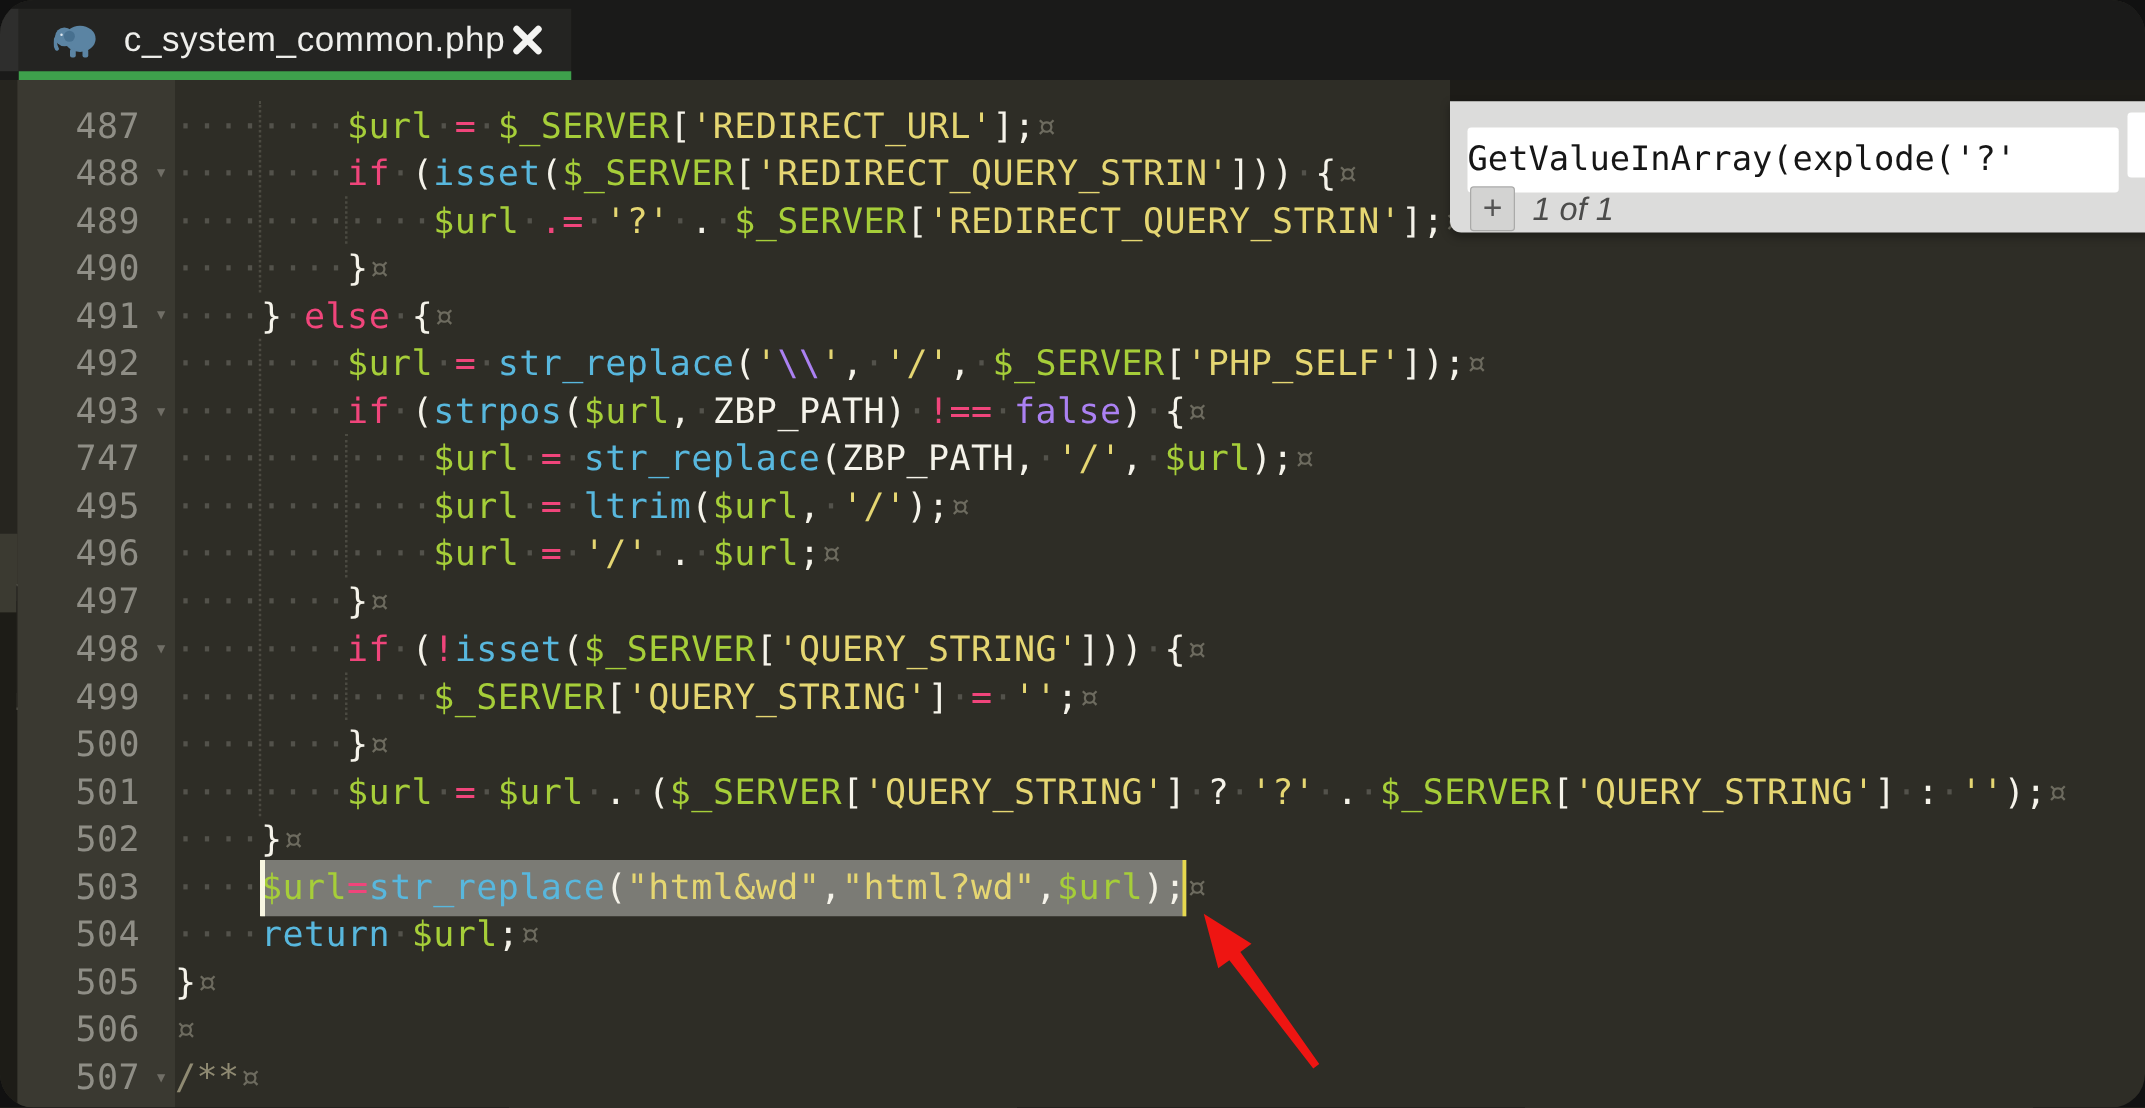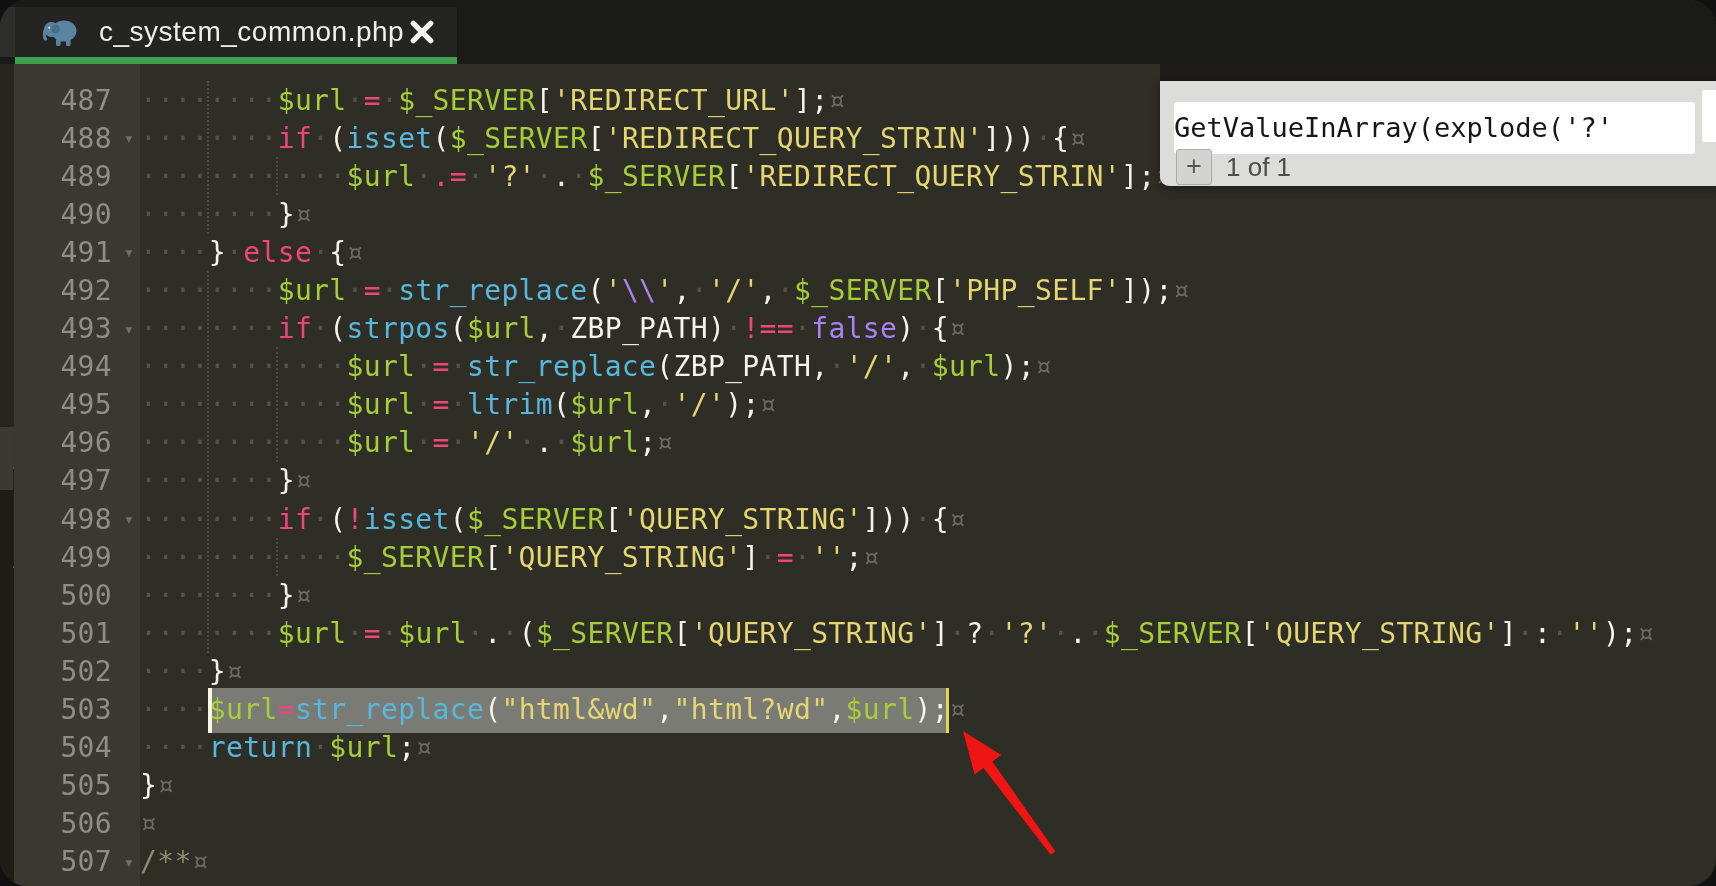--- a/index.html
+++ b/index.html
@@ -57,21 +57,21 @@
   .find-extra-box { position:absolute; left:542px; top:9px; width:24px; height:52px;
     background:#ffffff; border-radius:3px; }
   .find-add-btn {
     position:absolute; left:16px; top:68px; width:36px; height:36px;
     background:#d3d3d2; border:1px solid #aaaaa9; border-radius:3px;
     color:#555; font-size:27px; text-align:center; line-height:33px; cursor:pointer;
     font-family:"Liberation Sans", sans-serif;
   }
   .find-count {
     position:absolute; left:66px; top:68px; height:36px; line-height:36px;
-    color:#4c4c4b; font-size:26px; font-family:"Liberation Sans", sans-serif;
+    color:#4c4c4b; font-size:26px; font-family:"Liberation Sans", sans-serif;font-style:italic;
   }
   
   .arrow-overlay { position:absolute; left:0; top:0; width:1716px; height:886px; pointer-events:none; }
 </style>
 </head>
 <body>
 
 <div class="screen">
 
   <div class="tabbar">
@@ -140,21 +140,21 @@
         <div class="num">492</div>
         <div class="fold"></div>
         <div class="code"><span class="t-w">········</span><span class="t-v">$url</span><span class="t-w">·</span><span class="t-k">=</span><span class="t-w">·</span><span class="t-f">str_replace</span><span class="t-p">(</span><span class="t-s">'</span><span class="t-e">\\</span><span class="t-s">'</span><span class="t-p">,</span><span class="t-w">·</span><span class="t-s">'/'</span><span class="t-p">,</span><span class="t-w">·</span><span class="t-v">$_SERVER</span><span class="t-p">[</span><span class="t-s">'PHP_SELF'</span><span class="t-p">]);</span><span class="t-x">¤</span></div>
       </div>
       <div class="row">
         <div class="num">493</div>
         <div class="fold">▾</div>
         <div class="code"><span class="t-w">········</span><span class="t-k">if</span><span class="t-w">·</span><span class="t-p">(</span><span class="t-f">strpos</span><span class="t-p">(</span><span class="t-v">$url</span><span class="t-p">,</span><span class="t-w">·</span><span class="t-p">ZBP_PATH</span><span class="t-p">)</span><span class="t-w">·</span><span class="t-k">!==</span><span class="t-w">·</span><span class="t-l">false</span><span class="t-p">)</span><span class="t-w">·</span><span class="t-p">{</span><span class="t-x">¤</span></div>
       </div>
       <div class="row">
-        <div class="num">494</div>
+        <div class="num">747</div>
         <div class="fold"></div>
         <div class="code"><span class="t-w">············</span><span class="t-v">$url</span><span class="t-w">·</span><span class="t-k">=</span><span class="t-w">·</span><span class="t-f">str_replace</span><span class="t-p">(</span><span class="t-p">ZBP_PATH</span><span class="t-p">,</span><span class="t-w">·</span><span class="t-s">'/'</span><span class="t-p">,</span><span class="t-w">·</span><span class="t-v">$url</span><span class="t-p">);</span><span class="t-x">¤</span></div>
       </div>
       <div class="row">
         <div class="num">495</div>
         <div class="fold"></div>
         <div class="code"><span class="t-w">············</span><span class="t-v">$url</span><span class="t-w">·</span><span class="t-k">=</span><span class="t-w">·</span><span class="t-f">ltrim</span><span class="t-p">(</span><span class="t-v">$url</span><span class="t-p">,</span><span class="t-w">·</span><span class="t-s">'/'</span><span class="t-p">);</span><span class="t-x">¤</span></div>
       </div>
       <div class="row">
         <div class="num">496</div>

